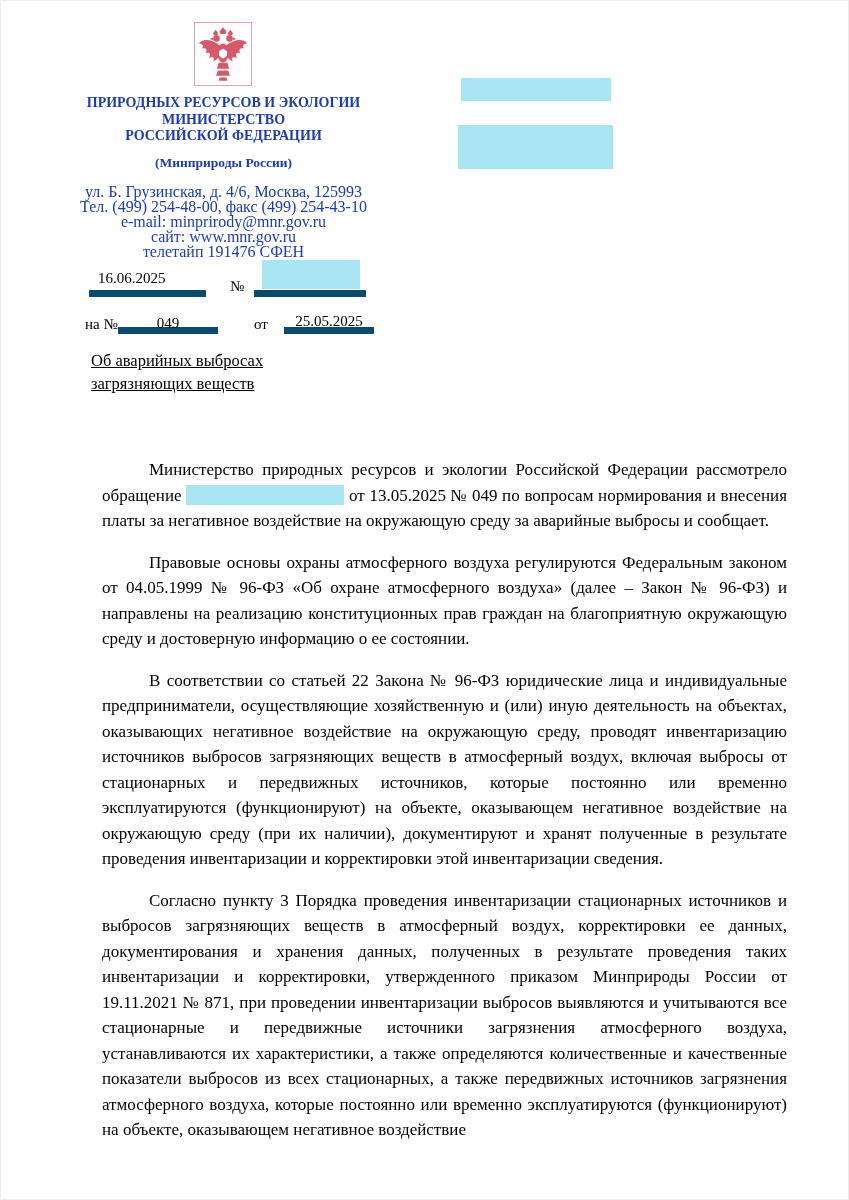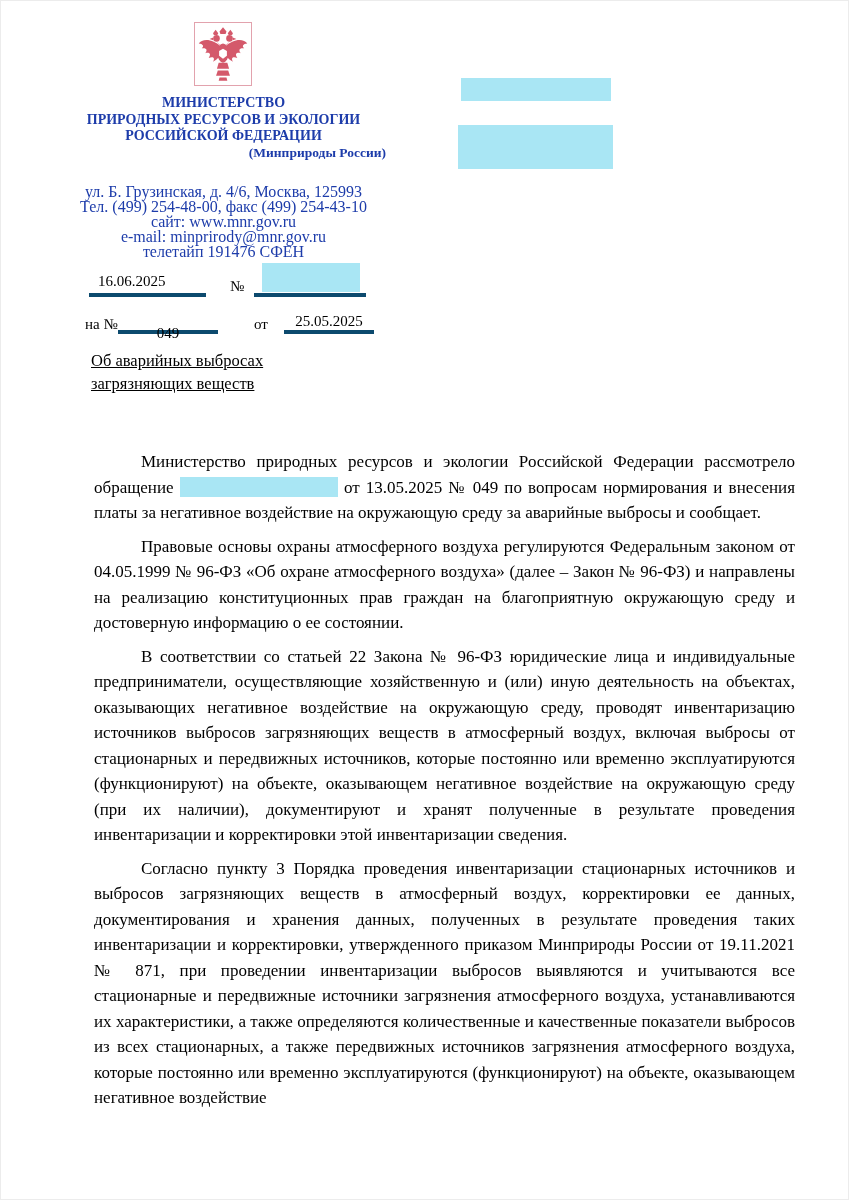--- a/index.html
+++ b/index.html
@@ -28,21 +28,21 @@
   
   .ministry {
     position: absolute;
     left: 60px; top: 94px; width: 325px;
     text-align: center;
     color: var(--header-blue, #1d3caa);
     font-weight: bold;
     font-size: 14px;
     line-height: 16.5px;
   }
-  .ministry .short { margin-top: 0; font-size: 13.5px; text-align: right; }
+  .ministry .short { margin-top: 10px; font-size: 13.5px; }
 
   
   .contact {
     position: absolute;
     left: 60px; top: 183px; width: 325px;
     text-align: center;
     color: var(--header-blue, #1d3caa);
     font-size: 16px;
     line-height: 15px;
   }
@@ -52,29 +52,29 @@
   .r-top1 { position: absolute; left: 460px; top: 77px; width: 150px; height: 23px; }
   .r-top2 { position: absolute; left: 457px; top: 124px; width: 155px; height: 44px; }
   .r-num  { position: absolute; left: 8px; bottom: 1px; width: 98px; height: 29px; }
   .inline-redact {
     display: inline-block;
     width: 158px; height: 20px;
     vertical-align: text-bottom;
   }
 
   
-  .u { border-bottom: 4px solid #0c4a6e; position: absolute; box-sizing: border-box; }
+  .u { border-bottom: 7px solid #0c4a6e; position: absolute; box-sizing: border-box; }
   .date-u { left: 88px; top: 272px; width: 117px; height: 24px; font-size: 15px; }
   .date-u span { position: absolute; left: 9px; bottom: 3px; }
   .numsign { position: absolute; left: 229px; top: 277px; font-size: 15px; }
   .num-u { left: 253px; top: 267px; width: 112px; height: 29px; }
   .lbl { position: absolute; font-size: 15px; }
   .reply-lbl { left: 84px; top: 315px; }
   .reply-num-u { left: 117px; top: 310px; width: 100px; height: 23px; text-align: center; font-size: 15px; }
-  .reply-num-u span { position: relative; top: 14px; }
+  .reply-num-u span { position: relative; top: 4px; }
   .from-lbl { left: 253px; top: 315px; }
   .reply-date-u { left: 283px; top: 310px; width: 90px; height: 23px; text-align: center; font-size: 15px; }
   .reply-date-u span { position: relative; top: 2px; }
 
   
   .subject {
     position: absolute;
     left: 90px; top: 348px;
     font-size: 16.5px;
     line-height: 23px;
@@ -82,21 +82,21 @@
   }
 
   
   .bodytext {
     position: absolute;
     left: 85px; top: 440px; width: 717px;
     font-size: 17px;
     line-height: 25.5px;
     text-align: justify;
   }
-  .bodytext p { margin: 8px; text-indent: 47px; }
+  .bodytext p { margin: 16px; text-indent: 47px; }
 
   
   .footer {
     position: absolute;
     left: 85px; top: 1121px;
     font-size: 11.5px;
     line-height: 15px;
   }
 </style>
 </head>
@@ -127,31 +127,31 @@
 
         <polygon points="25,43 35,43 37,50 23,50"></polygon>
         <polygon points="24,52 36,52 38,58 22,58"></polygon>
         <polygon points="26,60 34,60 35,64 25,64"></polygon>
       </g>
       <path d="M30 27 l4.5 2.5 v5.5 l-4.5 3.5 -4.5 -3.5 v-5.5 z" fill="#fff"></path>
     </svg>
   </div>
 
   <div class="ministry">
+    <div>ПРИРОДНЫХ РЕСУРСОВ И ЭКОЛОГИИ</div>
     <div>МИНИСТЕРСТВО</div>
-    <div>ПРИРОДНЫХ РЕСУРСОВ И ЭКОЛОГИИ</div>
     <div>РОССИЙСКОЙ ФЕДЕРАЦИИ</div>
     <div class="short">(Минприроды России)</div>
   </div>
 
   <div class="contact">
     <div>ул. Б. Грузинская, д. 4/6, Москва, 125993</div>
     <div>Тел. (499) 254-48-00, факс (499) 254-43-10</div>
+    <div>e-mail: minprirody@mnr.gov.ru</div>
     <div>сайт:  www.mnr.gov.ru</div>
-    <div>e-mail: minprirody@mnr.gov.ru</div>
     <div>телетайп 191476 СФЕН</div>
   </div>
 
   <div class="redact r-top1"></div>
   <div class="redact r-top2"></div>
 
   <div class="u date-u">
     <span>16.06.2025</span>
   </div>
   <div class="numsign">№</div>

